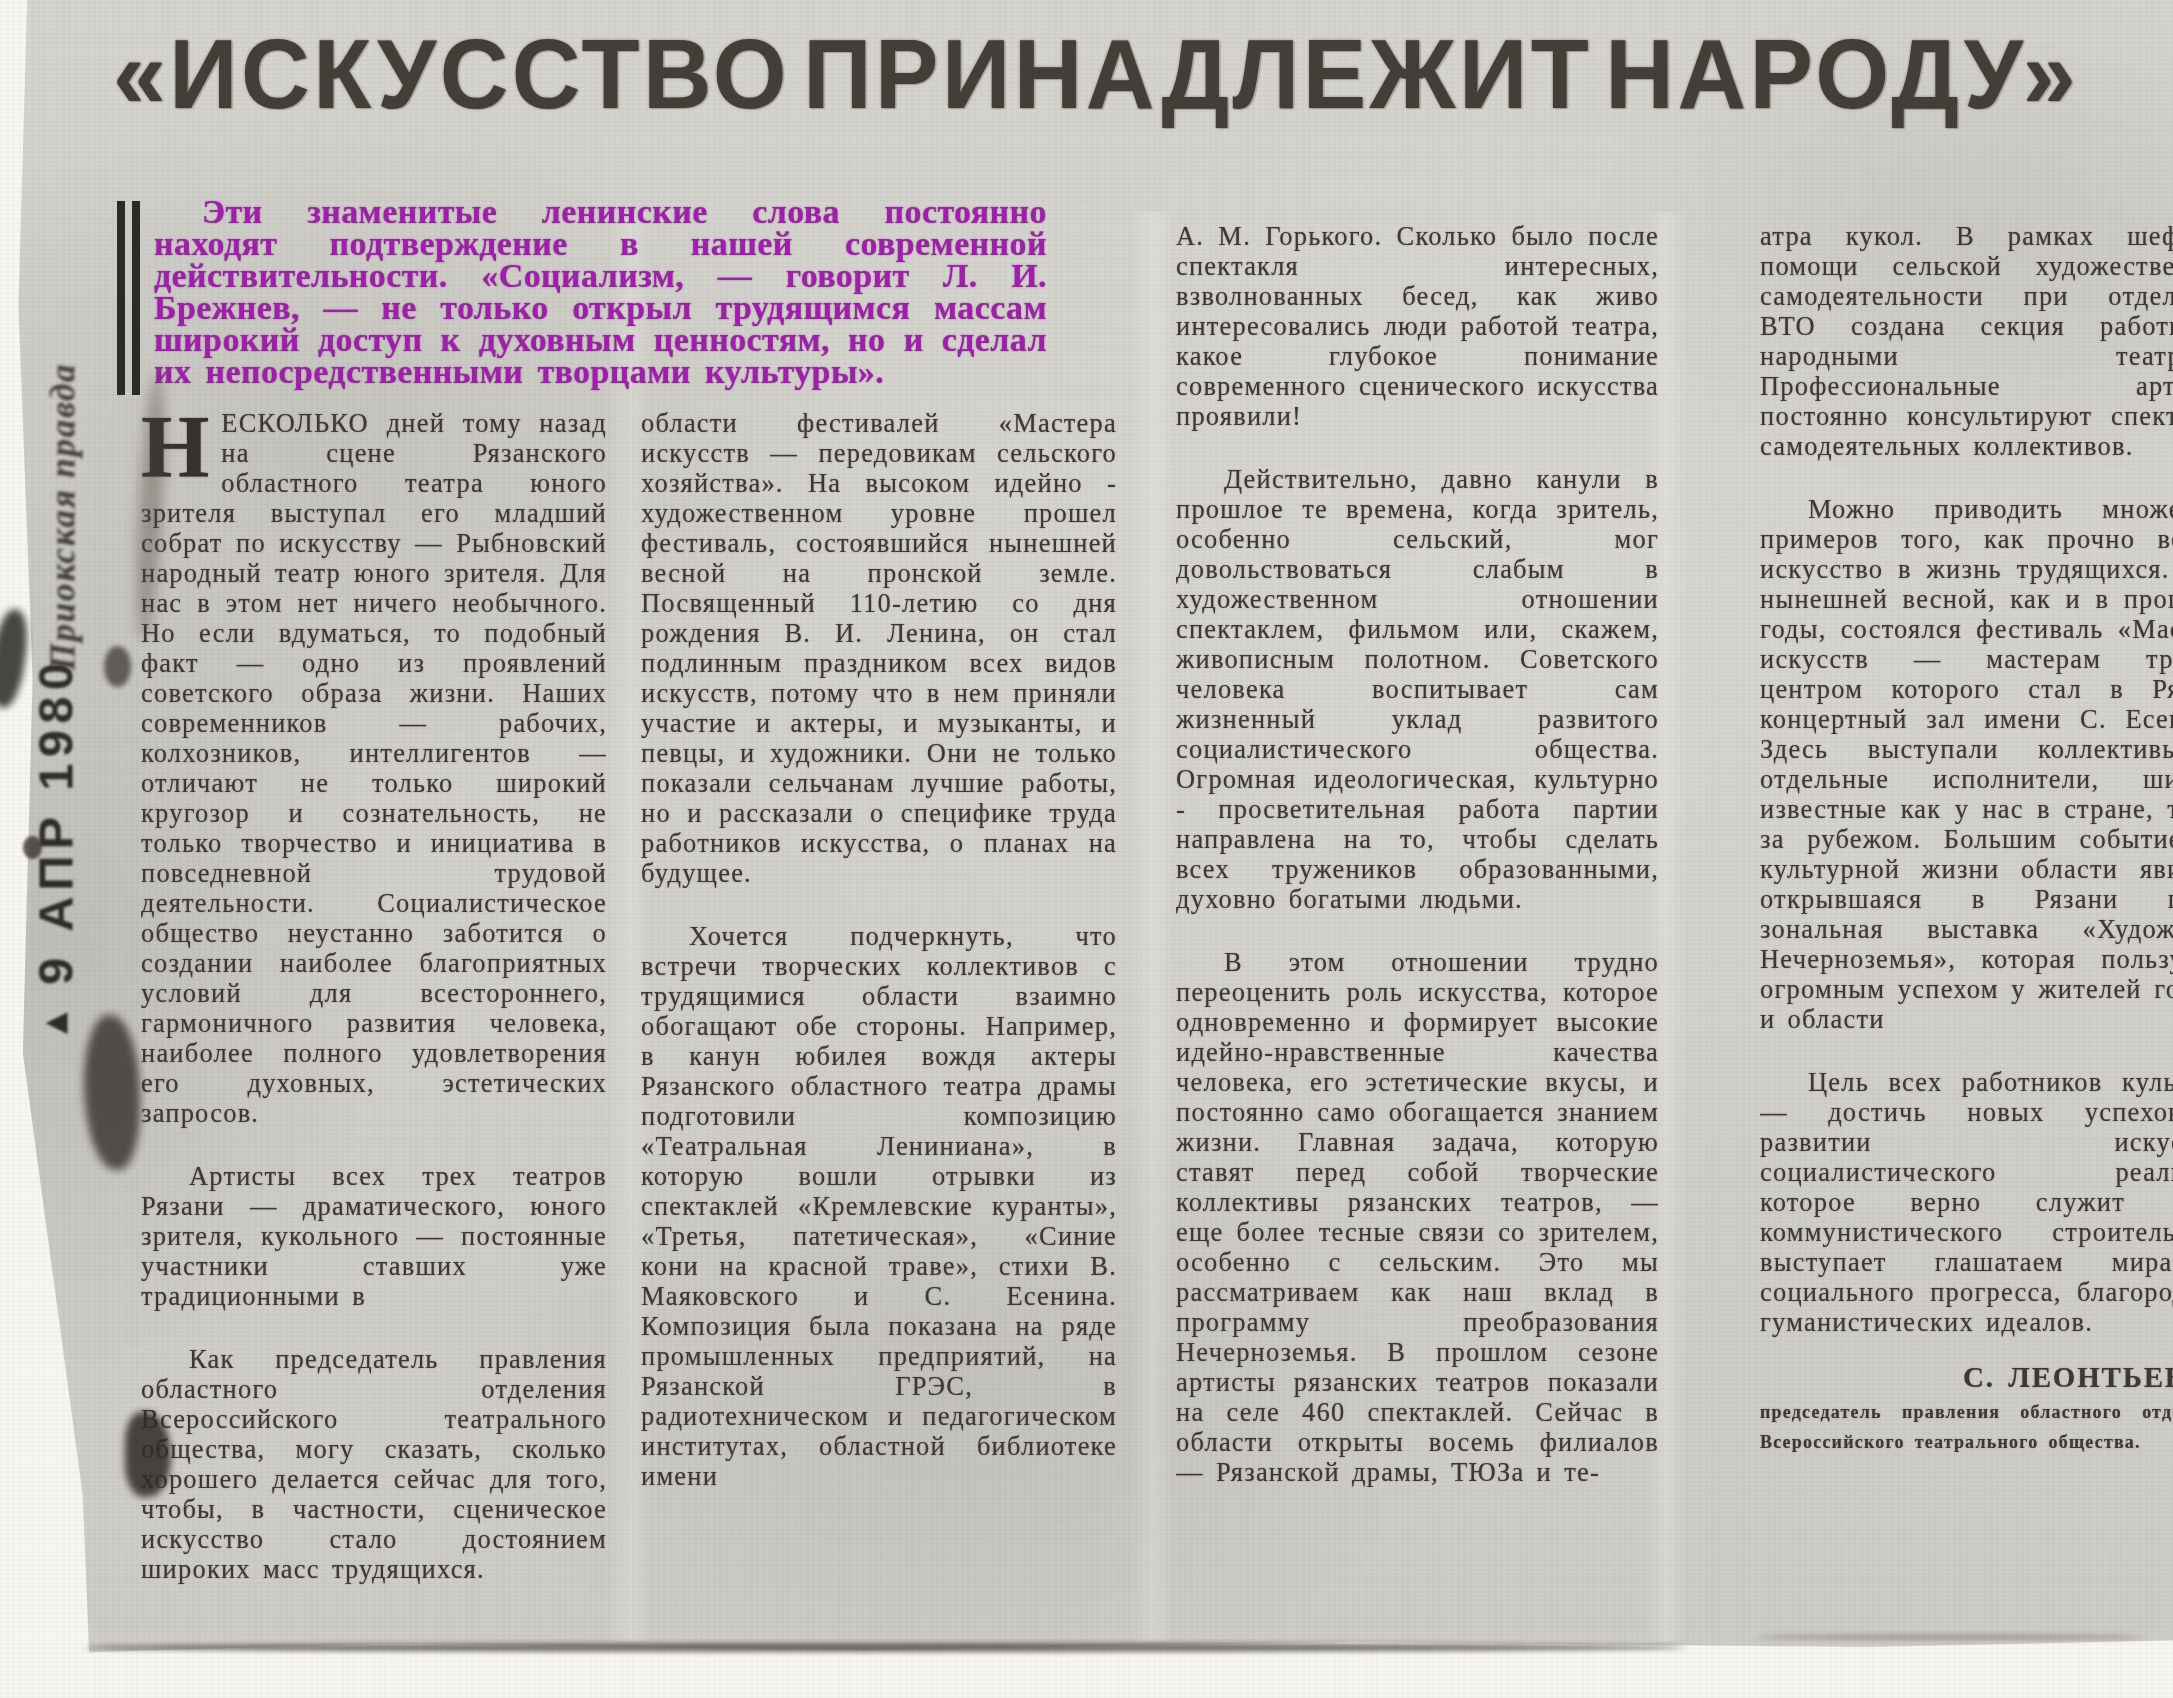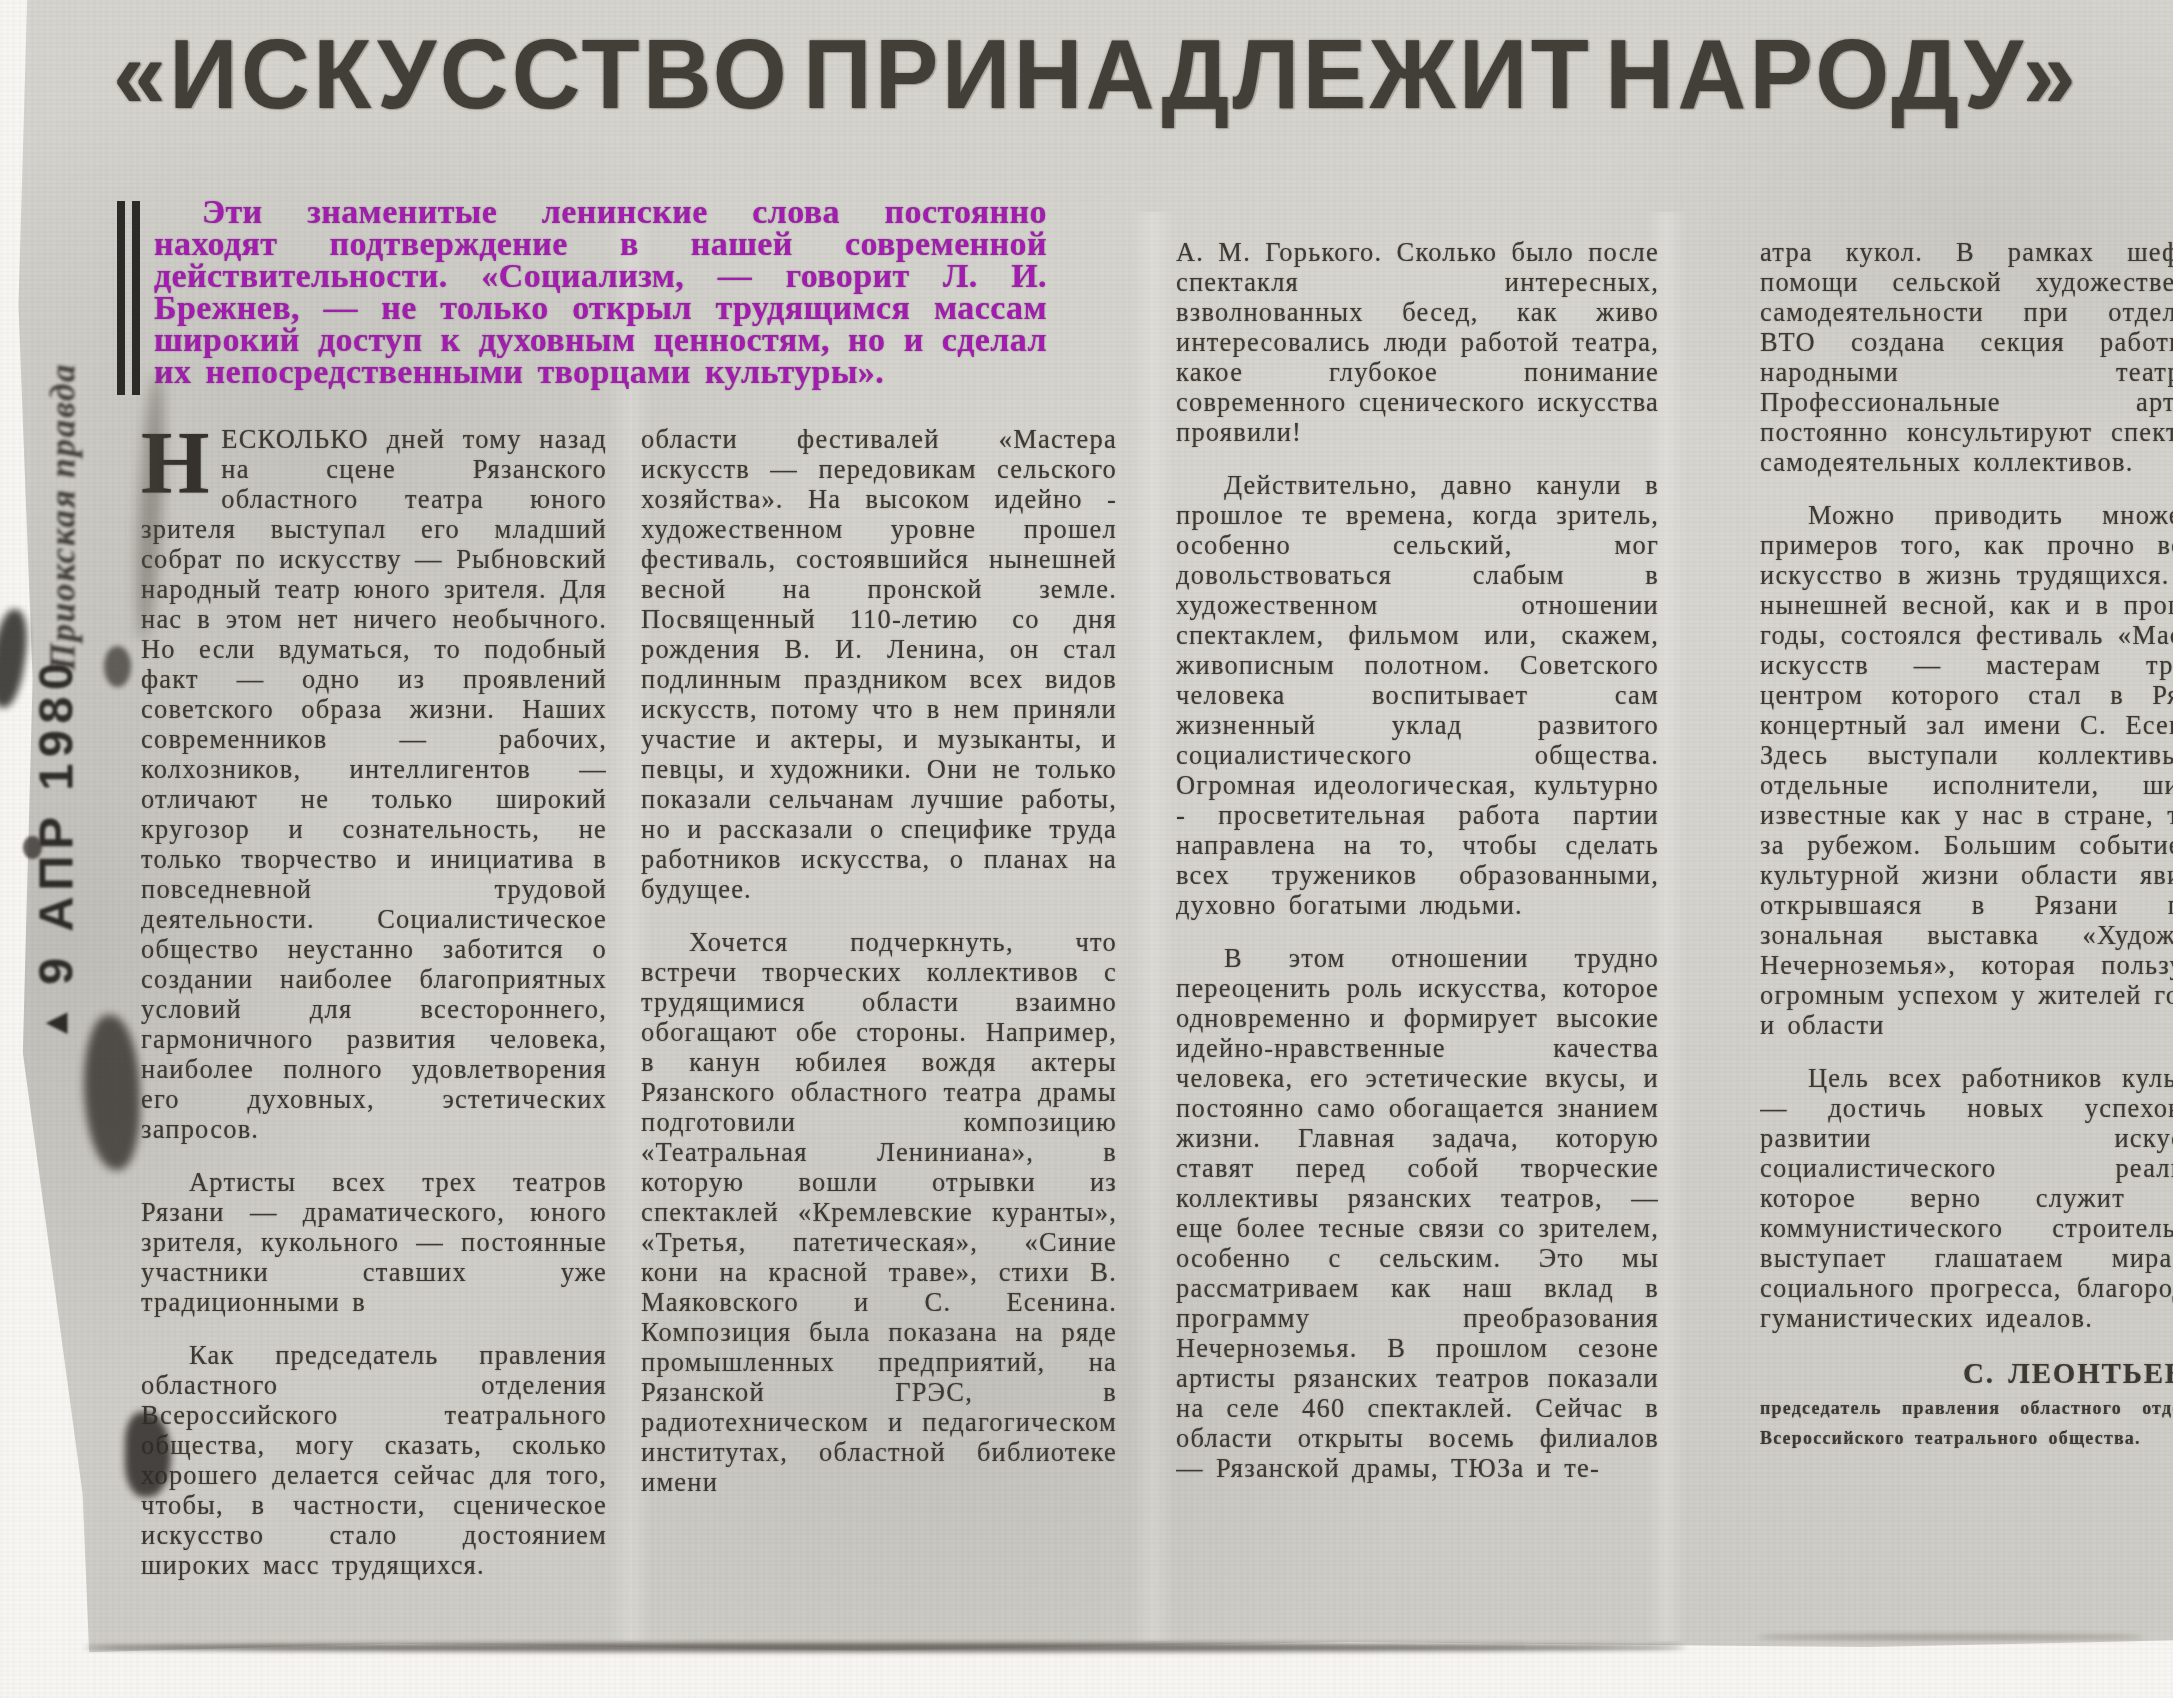--- a/index.html
+++ b/index.html
@@ -67,22 +67,22 @@
     position:absolute;overflow:hidden;
     font-size:26.5px;line-height:30px;letter-spacing:1.2px;word-spacing:4.4px;
     text-align:justify;color:#3c3933;
     text-shadow:0 0 1.4px rgba(60,56,50,.55);
   }
   .c1{left:141px;top:408px;width:466px;height:1246px;}
   .c2{left:641px;top:408px;width:476px;height:1246px;}
   .c3{left:1176px;top:221px;width:483px;height:1429px;}
   .c4{left:1760px;top:221px;width:476px;height:1429px;}
   .para{margin:0;}
-  .para.indent{text-indent:48px;margin-top:23px;}
-  .para.cont{text-indent:0;margin-top:16px;}
+  .para.indent{text-indent:48px;margin-top:33px;}
+  .para.cont{text-indent:0;margin-top:0;}
   .dropcap{
     float:left;font-weight:700;font-size:88px;line-height:67px;
     padding:5.3px 10.6px 0 0;color:#35322d;text-shadow:0 0 1.8px rgba(53,50,45,.6);
   }
   .para.sig-name{
     margin-top:25px;text-align:right;padding-right:41px;
     font-weight:700;font-size:29px;letter-spacing:1.8px;
   }
   .para.sig-role{
     margin-top:5.3px;font-weight:700;text-align:justify;text-indent:0;

